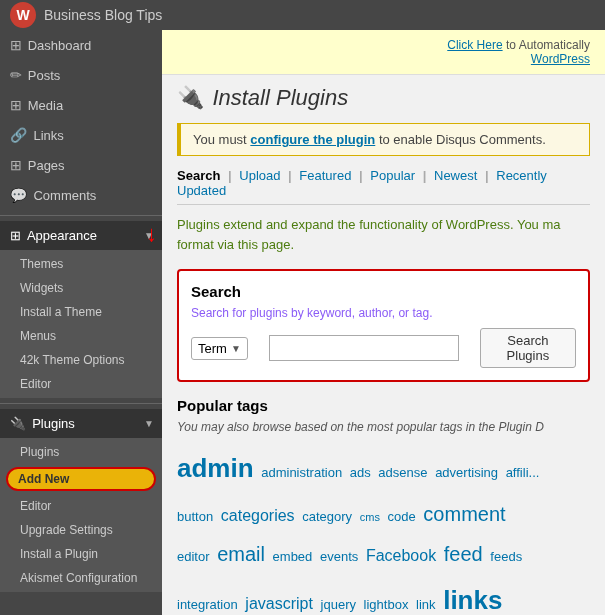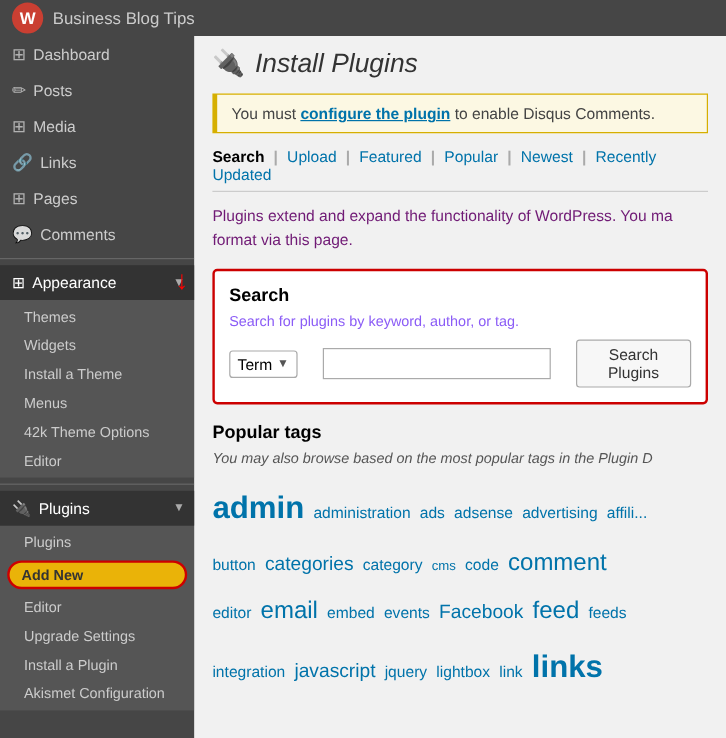--- a/index.html
+++ b/index.html
@@ -183,21 +183,21 @@
       text-decoration: none;
     }
     .subnav .sep {
       color: #aaa;
       margin: 0 4px;
     }
 
     
     .desc-text {
       font-size: 13px;
-      color: #701a75;
+      color: #4d7c0f;
       margin-bottom: 15px;
       line-height: 1.5;
     }
 
     
     .search-box {
       border: 2px solid #c00;
       border-radius: 4px;
       padding: 12px;
       background: white;
@@ -381,20 +381,25 @@
       <div class="submenu-item">Editor</div>
       <div class="submenu-item">Upgrade Settings</div>
       <div class="submenu-item">Install a Plugin</div>
       <div class="submenu-item">Akismet Configuration</div>
     </div>
 
   </div>
 
   <div id="main-content">
 
+    <div class="top-banner">
+      <a href="#">Click Here</a>
+      <span> to Automatically</span><br>
+      <a href="#">WordPress</a>
+    </div>
 
     <div class="content-inner">
 
       <div class="page-title">
         <span class="plugin-icon">🔌</span>
         <h2>Install Plugins</h2>
       </div>
 
       <div class="notice-box">
         <span>You must </span><a href="#">configure the plugin</a><span> to enable Disqus Comments.</span>

